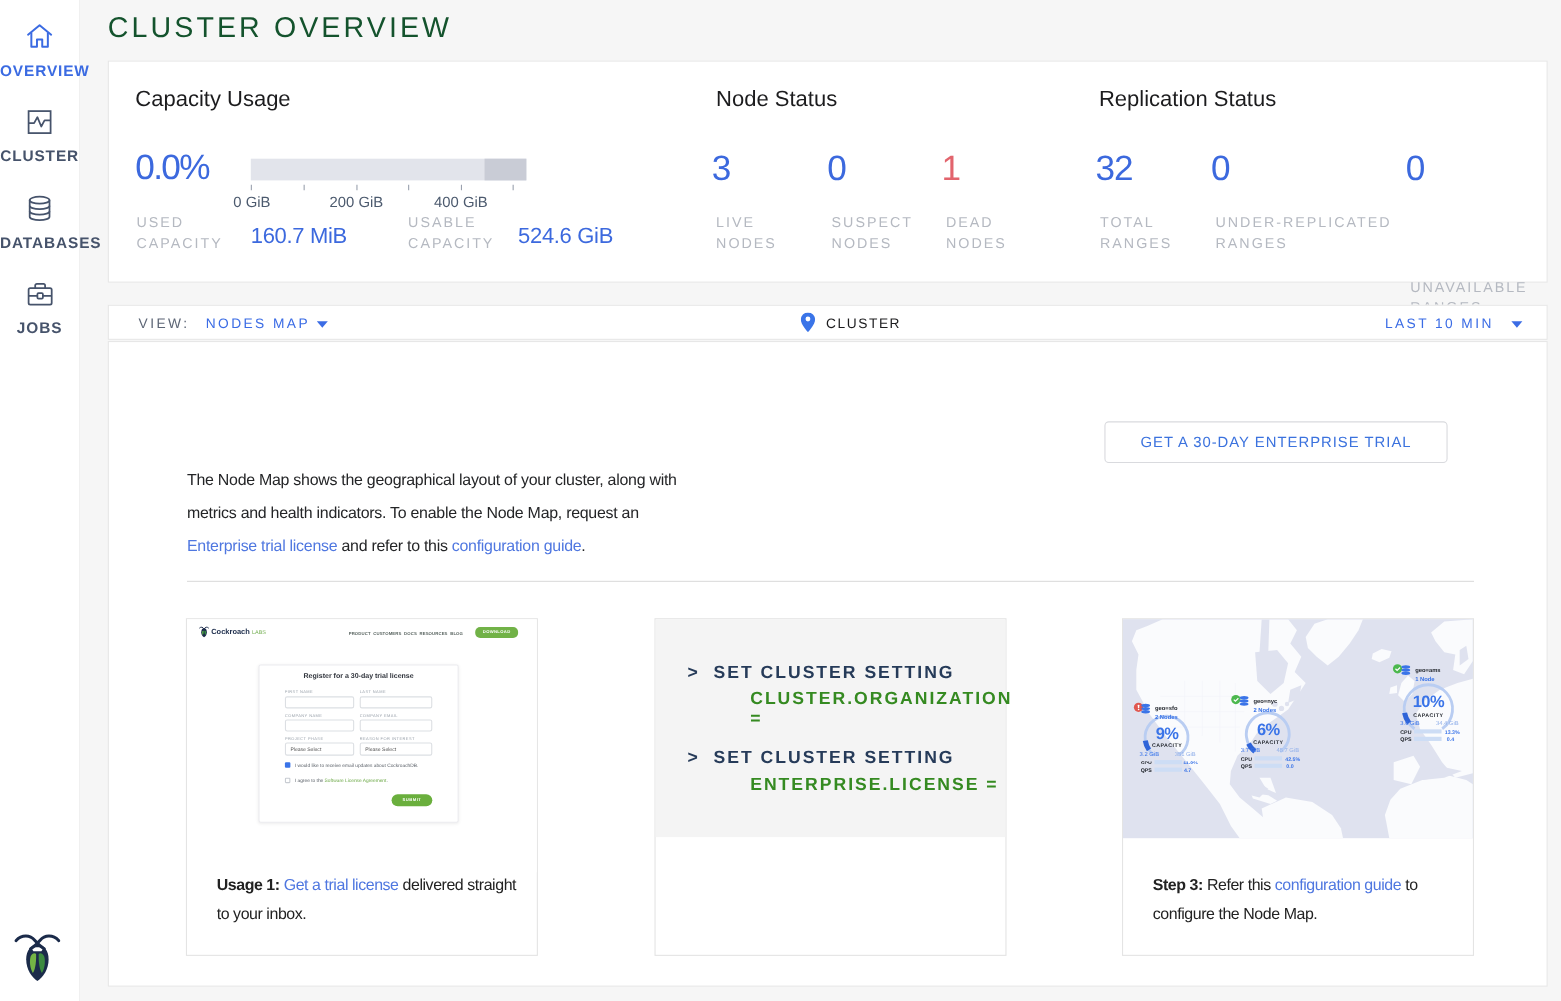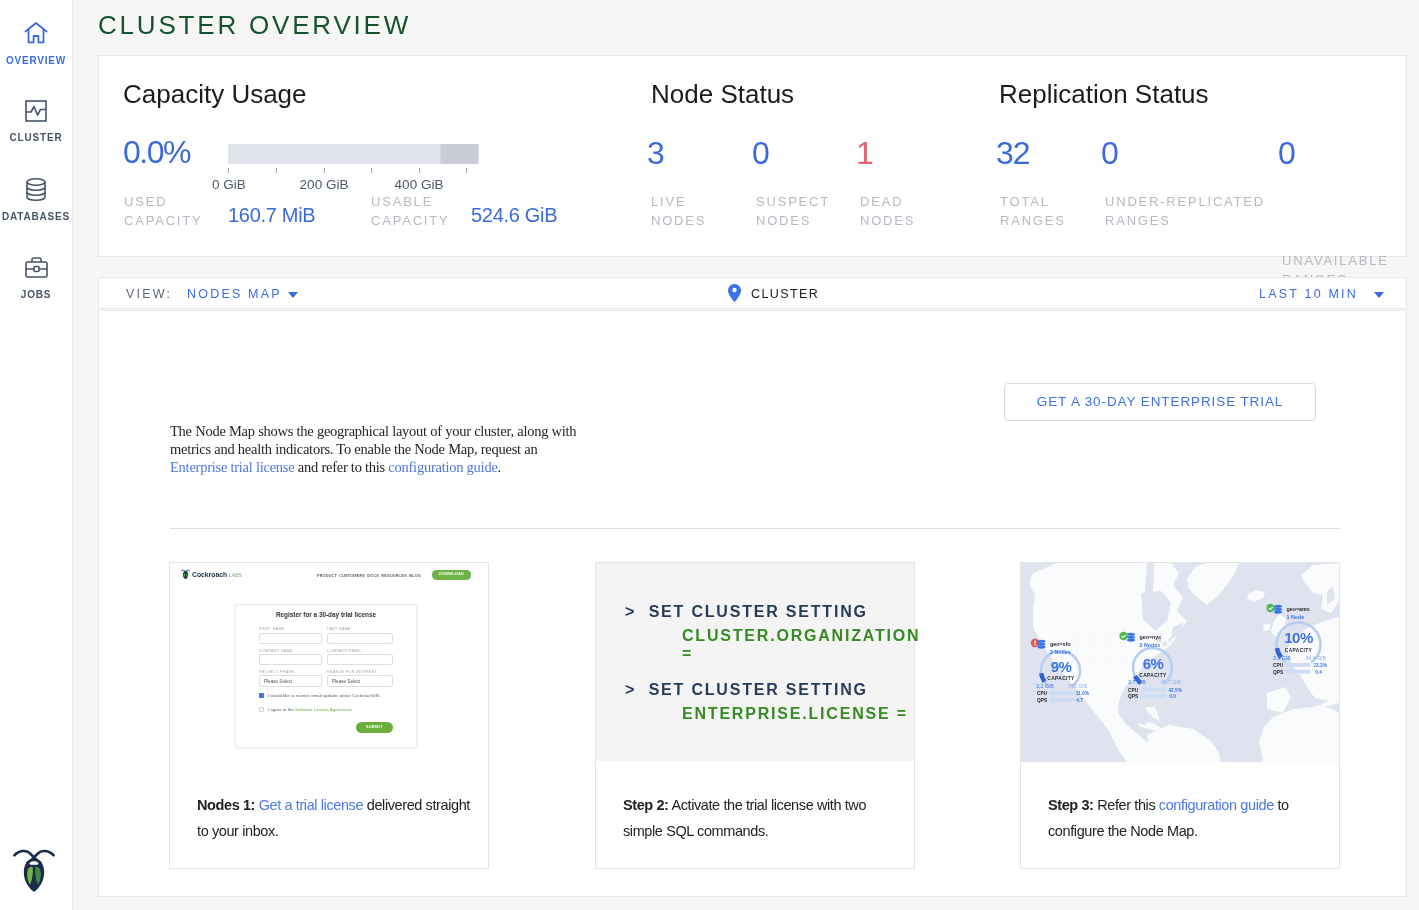--- a/index.html
+++ b/index.html
@@ -3,43 +3,43 @@
 <meta charset="utf-8">
 <style>
 * { margin:0; padding:0; box-sizing:border-box; }
 html,body { width:1419px; height:910px; overflow:hidden; }
 body { font-family:"Liberation Sans", sans-serif; background:#f6f6f6; position:relative; }
 .abs { position:absolute; }
 
 
 #sidebar { position:absolute; left:0; top:0; width:73px; height:910px; background:#ffffff; border-right:1px solid #ededed; z-index:5; }
 .navitem { position:absolute; left:0; width:72px; text-align:center; }
-.navlabel { display:block; font-size:10px; font-weight:bold; letter-spacing:0.8px; color:#46536b; margin-top:5px; }
+.navlabel { display:block; font-size:14px; font-weight:bold; letter-spacing:0.8px; color:#46536b; margin-top:5px; }
 .navitem.active .navlabel { color:#3b6be2; }
 
 
 #pagetitle { position:absolute; left:98px; top:10px; font-size:26px; letter-spacing:2.8px; color:#14532d; font-weight:400; }
 
 
 .panel { position:absolute; background:#fff; border:1px solid #e7e7e7; }
 #stats { left:98px; top:55px; width:1309px; height:202px; }
-.sechead { position:absolute; font-size:26px; color:#1c1c1e; font-weight:400; }
+.sechead { position:absolute; font-size:20px; color:#1c1c1e; font-weight:400; }
 .bignum { position:absolute; font-size:32px; color:#3c69de; font-weight:400; line-height:32px; letter-spacing:-1px; }
 .bignum.red { color:#e2646d; }
 .statlab { position:absolute; font-size:13px; letter-spacing:1.8px; color:#b5b9c1; line-height:18.5px; font-weight:400; }
 .statval { position:absolute; font-size:20px; color:#3c69de; letter-spacing:-0.3px; }
 
 
 #viewbar { left:98px; top:277px; width:1309px; height:32px; }
 .vlab { position:absolute; top:9px; font-size:12.5px; letter-spacing:2.2px; }
 
 
 #main { left:98px; top:310px; width:1309px; height:587px; }
 #h2 { position:absolute; font-size:26.5px; color:#1c1c1e; font-weight:400; letter-spacing:-0.7px; }
-#para { position:absolute; font-size:14.5px; line-height:18px; color:#242527; letter-spacing:-0.25px;font-family:Liberation Serif, serif; }
+#para { position:absolute; font-size:14.5px; line-height:30px; color:#242527; letter-spacing:-0.25px; }
 a.blu { color:#4f77e0; text-decoration:none; }
 #trialbtn { position:absolute; width:312px; height:38px; background:#fff; border:1px solid #d9dade; border-radius:4px; color:#3b72de; font-size:13.5px; letter-spacing:0.9px; text-align:center; line-height:36px; }
 #divider { position:absolute; width:1170px; height:1px; background:#dcdcdc; }
 .card { position:absolute; top:251px; width:320px; height:307px; background:#fff; border:1px solid #e4e4e4; }
 .caption { position:absolute; top:229px; left:27px; width:305px; font-size:14.5px; line-height:26px; color:#222; letter-spacing:-0.4px; }
 
 
 #code { position:absolute; left:0; top:0; width:318px; height:198px; background:#f4f4f4; font-size:16px; font-weight:bold; letter-spacing:1.8px; }
 .cnavy { color:#263b59; } .cgreen { color:#358a21; }
 
@@ -196,31 +196,30 @@
       <div class="ms-input" style="left:89px; top:112px; width:63px; height:12px;"></div>
       <div class="ms-input" style="left:157px; top:112px; width:66px; height:12px;"></div>
       <div class="ms-txt" style="left:94px; top:115.5px;">Please Select</div>
       <div class="ms-txt" style="left:162px; top:115.5px;">Please Select</div>
       <div class="abs" style="left:89px; top:130px; width:5px; height:5px; background:#3a74e8; border-radius:1px;"></div>
       <div class="ms-txt" style="left:98px; top:130px; color:#5a6068; font-size:4.4px;">I would like to receive email updates about CockroachDB.</div>
       <div class="abs" style="left:89px; top:143.5px; width:5px; height:5px; background:#fff; border:0.5px solid #c8ccd2; border-radius:1px;"></div>
       <div class="ms-txt" style="left:98px; top:143.5px; color:#5a6068; font-size:4.4px;">I agree to the <span style="color:#6aa744;">Software License Agreement</span>.</div>
       <div class="abs" style="left:186px; top:159px; width:37px; height:11px; background:#6aaf3d; border-radius:6px; color:#fff; font-size:3.8px; text-align:center; line-height:11px; letter-spacing:0.4px; font-weight:bold;">SUBMIT</div>
     </div>
-    <div class="caption"><b>Nodes 1:</b> <a class="blu">Get a trial license</a> delivered straight<br>to your inbox.</div>
+    <div class="caption"><b>Usage 1:</b> <a class="blu">Get a trial license</a> delivered straight<br>to your inbox.</div>
   </div>
 
   <div class="card" style="left:496px;">
     <div id="code">
       <div style="position:absolute; left:29px; top:40px;" class="cnavy">&gt;&nbsp; SET CLUSTER SETTING</div>
       <div style="position:absolute; left:86px; top:64px;" class="cgreen">CLUSTER.ORGANIZATION =</div>
       <div style="position:absolute; left:29px; top:118px;" class="cnavy">&gt;&nbsp; SET CLUSTER SETTING</div>
       <div style="position:absolute; left:86px; top:142px;" class="cgreen">ENTERPRISE.LICENSE =</div>
     </div>
-    <div class="caption"><b>Step 2:</b> Activate the trial license with two<br>simple SQL commands.</div>
   </div>
 
   <div class="card" style="left:921px;">
     <div id="mapwrap">
       <svg width="318" height="199" viewBox="0 0 318 199">
         <rect width="318" height="199" fill="#dfe2ef"></rect>
         <g fill="#fafbfd">
 
           <path d="M 36 0 L 150 0 L 158 10 L 152 22 L 162 34 L 156 48 L 166 58 L 158 70 L 150 82 L 136 92 L 124 100 L 116 112 L 104 124 L 98 138 L 97 150 L 106 162 L 118 172 L 132 184 L 143 194 L 137 199 L 106 199 L 98 188 L 88 168 L 74 150 L 58 130 L 40 108 L 24 86 L 12 64 L 12 46 L 14 32 L 8 20 L 12 10 L 22 6 Z"></path>
 

